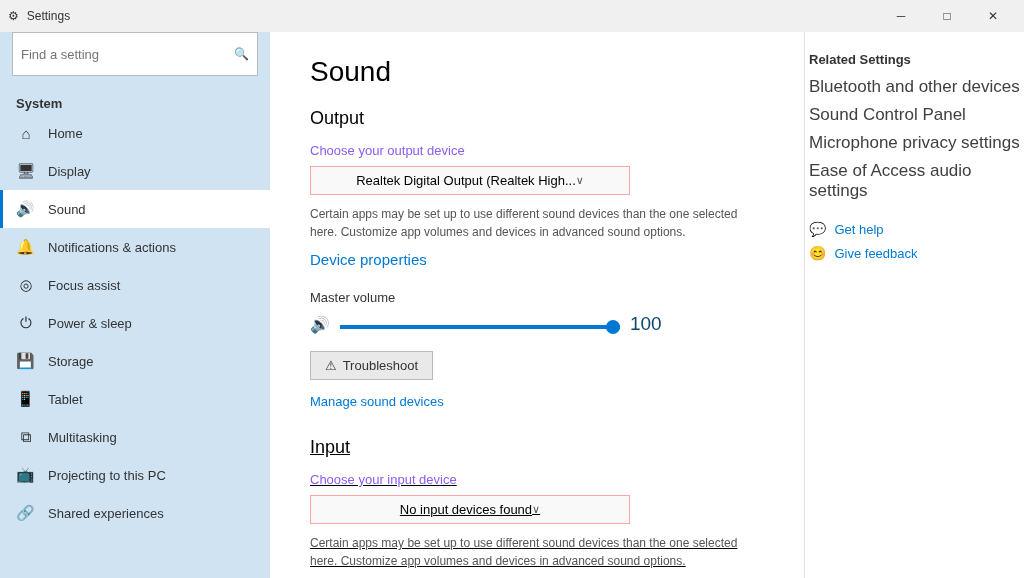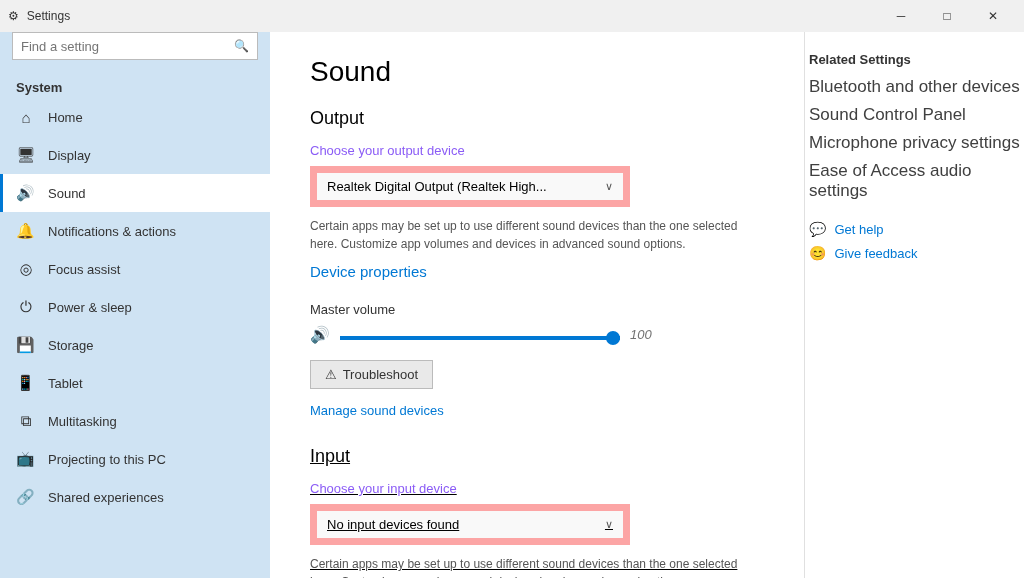--- a/index.html
+++ b/index.html
@@ -19,21 +19,21 @@
 
     .app-body { display: flex; flex: 1; overflow: hidden; }
 
     
     .sidebar {
       width: 270px; background: #cfe3f3; flex-shrink: 0; display: flex; flex-direction: column;
       overflow-y: auto; overflow-x: hidden;
     }
     .search-box {
       margin: 0 12px 12px; display: flex; align-items: center;
-      background: #fff; border: 1px solid #bbb; height: 28px; padding: 6px 8px;
+      background: #fff; border: 1px solid #bbb; height: 44px; padding: 6px 8px;
     }
     .search-input {
       border: none; outline: none; flex: 1; font-size: 13px; background: transparent;
     }
     .search-icon { color: #666; font-size: 12px; }
     .sidebar-label { padding: 8px 16px 4px; font-size: 13px; font-weight: 600; color: #333; }
     .sidebar-item {
       display: flex; align-items: center; gap: 12px; padding: 10px 16px;
       cursor: pointer; color: #333; font-size: 13px;
     }
@@ -41,22 +41,22 @@
     .sidebar-icon { width: 20px; text-align: center; font-size: 15px; }
 
     
     .main-content { flex: 1; overflow-y: auto; padding: 24px 40px; background: #fff; }
     .page-title { font-size: 28px; font-weight: 300; color: #000; margin-bottom: 20px; }
 
     .section-title { font-size: 18px; font-weight: 400; color: #000; margin-bottom: 14px; }
     .subsection-label { font-size: 13px; color: #8b5cf6; margin-bottom: 8px; }
 
     .dropdown-select {
-      display: flex; align-items: center; justify-content: space-between;
-      border: 7px solid #fca5a5; background: #f9f9f9; padding: 6px 10px;
+      display: flex; align-items: center; justify-content: center;
+      border: 1px solid #fca5a5; background: #f9f9f9; padding: 6px 10px;
       width: 320px; cursor: pointer; font-size: 13px; color: #000;
     }
     .dropdown-arrow { font-size: 11px; color: #555; }
 
     .info-text { font-size: 12px; color: #555; margin-top: 10px; line-height: 1.5; max-width: 460px; }
 
     .device-properties-link {
       color: #0078d4; font-size: 15px; margin-top: 10px; cursor: pointer; display: inline-block;
     }
 
@@ -67,21 +67,21 @@
     .slider-container { flex: 1; max-width: 280px; }
     input[type=range] {
       -webkit-appearance: none; width: 100%; height: 4px;
       background: linear-gradient(to right, #0078d4 0%, #0078d4 100%, #ccc 100%);
       outline: none; cursor: pointer;
     }
     input[type=range]::-webkit-slider-thumb {
       -webkit-appearance: none; width: 14px; height: 14px;
       border-radius: 50%; background: #0078d4; cursor: pointer;
     }
-    .volume-value { font-size: 13px; color: #737373; width: 36px; font-style: italic; }
+    .volume-value { font-size: 19px; color: #0c4a6e; width: 36px; }
 
     .troubleshoot-btn {
       display: flex; align-items: center; gap: 6px; padding: 6px 14px;
       border: 1px solid #bbb; background: #e9e9e9; cursor: pointer;
       font-size: 13px; color: #333; margin-top: 16px;
     }
 
     .manage-link {
       color: #0078d4; font-size: 13px; margin-top: 14px; cursor: pointer; display: inline-block;
     }

